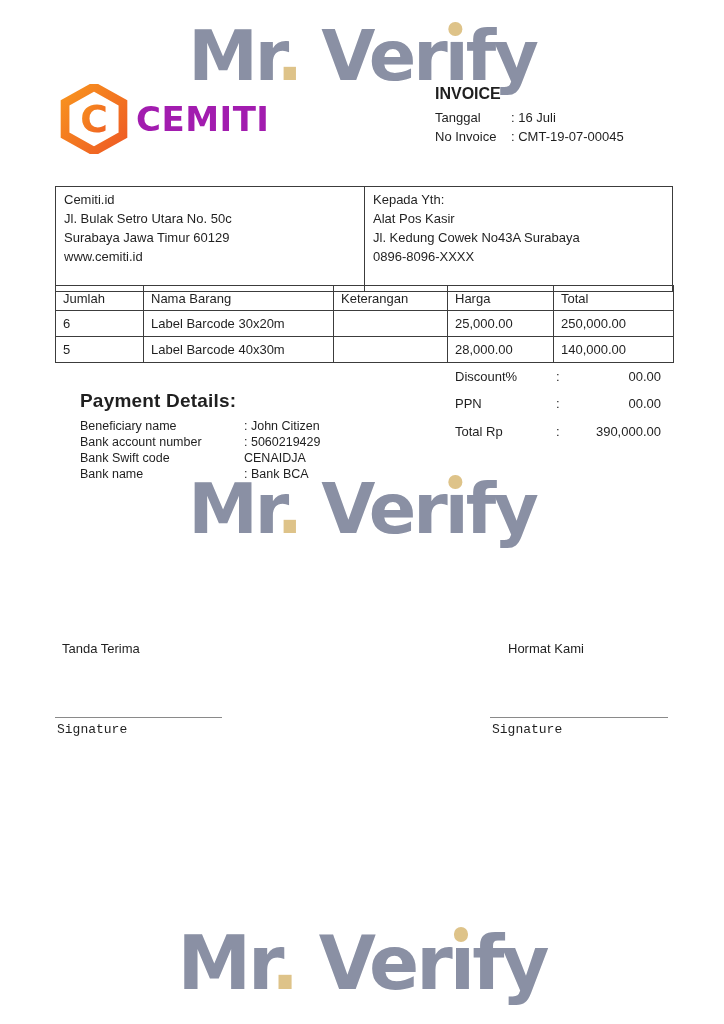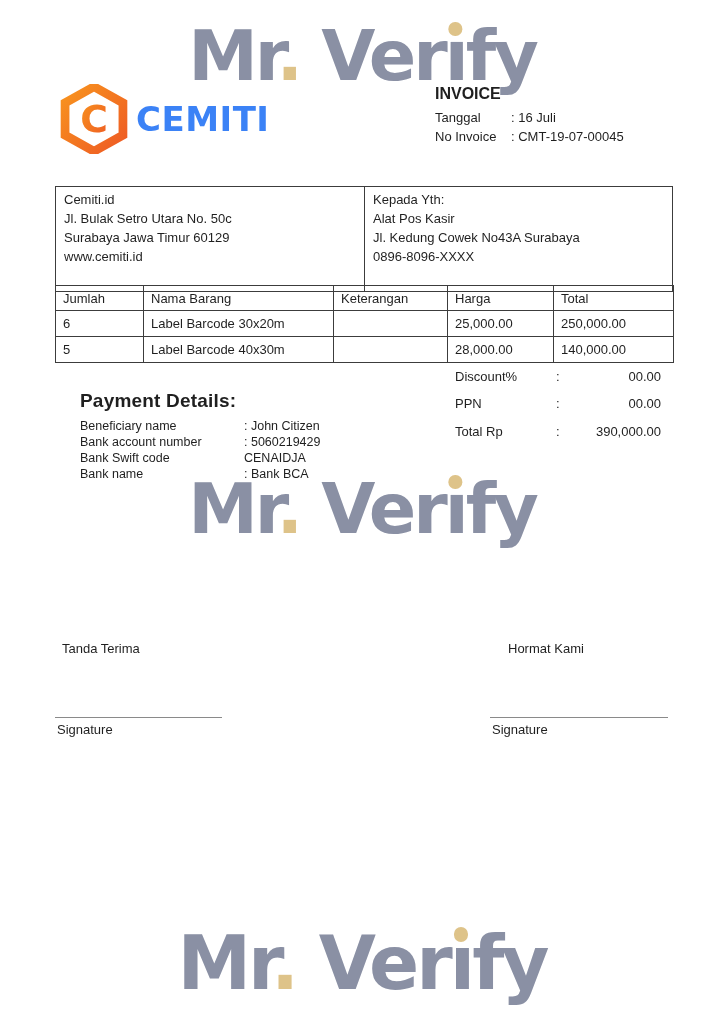--- a/index.html
+++ b/index.html
@@ -20,21 +20,21 @@
   .watermark .gold{color:#DEC389;}
   .watermark .iwrap{position:relative;display:inline-block;}
   .watermark .idot{
     position:absolute;left:50%;transform:translateX(-50%);top:0.02em;
     width:0.19em;height:0.19em;border-radius:50%;background:#DEC389;
   }
   
   .brand{position:absolute;left:60px;top:84px;display:flex;align-items:center;gap:8px;z-index:2;}
   .wordmark{
     font-family:"DejaVu Sans",sans-serif;font-weight:bold;font-size:34px;
-    color:#3b82f6;letter-spacing:.5px;line-height:1;
+    color:#a21caf;letter-spacing:.5px;line-height:1;
   }
   
   .inv-head{position:absolute;left:435px;top:85px;z-index:2;}
   .inv-title{font-weight:bold;font-size:16px;margin-bottom:5px;}
   .inv-row{font-size:13px;line-height:19px;}
   .inv-row .lbl{display:inline-block;width:76px;}
   
   .addr{
     position:absolute;left:55px;top:186px;width:618px;height:106px;
     border:1px solid #3C3C3C;display:flex;box-sizing:border-box;z-index:2;background:transparent;
@@ -63,21 +63,21 @@
   .payment-title{font-size:19px;font-weight:bold;margin-bottom:6px;letter-spacing:.2px;}
   .pay-row{font-size:12.5px;line-height:16px;}
   .pay-lbl{display:inline-block;width:164px;}
   
   .sig-title{position:absolute;font-size:13px;z-index:2;}
   .sig-title-left{left:62px;top:641px;}
   .sig-title-right{left:508px;top:641px;}
   .sig-line{position:absolute;border-top:1px solid #8a8a8a;height:0;z-index:2;}
   .sig-line-left{left:55px;top:717px;width:167px;}
   .sig-line-right{left:490px;top:717px;width:178px;}
-  .sig-label{position:absolute;font-size:13px;z-index:2;}
+  .sig-label{position:absolute;font-size:13px;z-index:2;font-family:Liberation Mono, monospace;}
   .sig-label-left{left:57px;top:722px;}
   .sig-label-right{left:492px;top:722px;}
 </style>
 </head>
 <body>
 
 <div class="page">
 
   <div class="watermark wm-top"><span>Mr</span><span class="gold">.</span><span> Ver</span><span class="iwrap"><span class="idot"></span><span>ı</span></span><span>fy</span></div>
 

